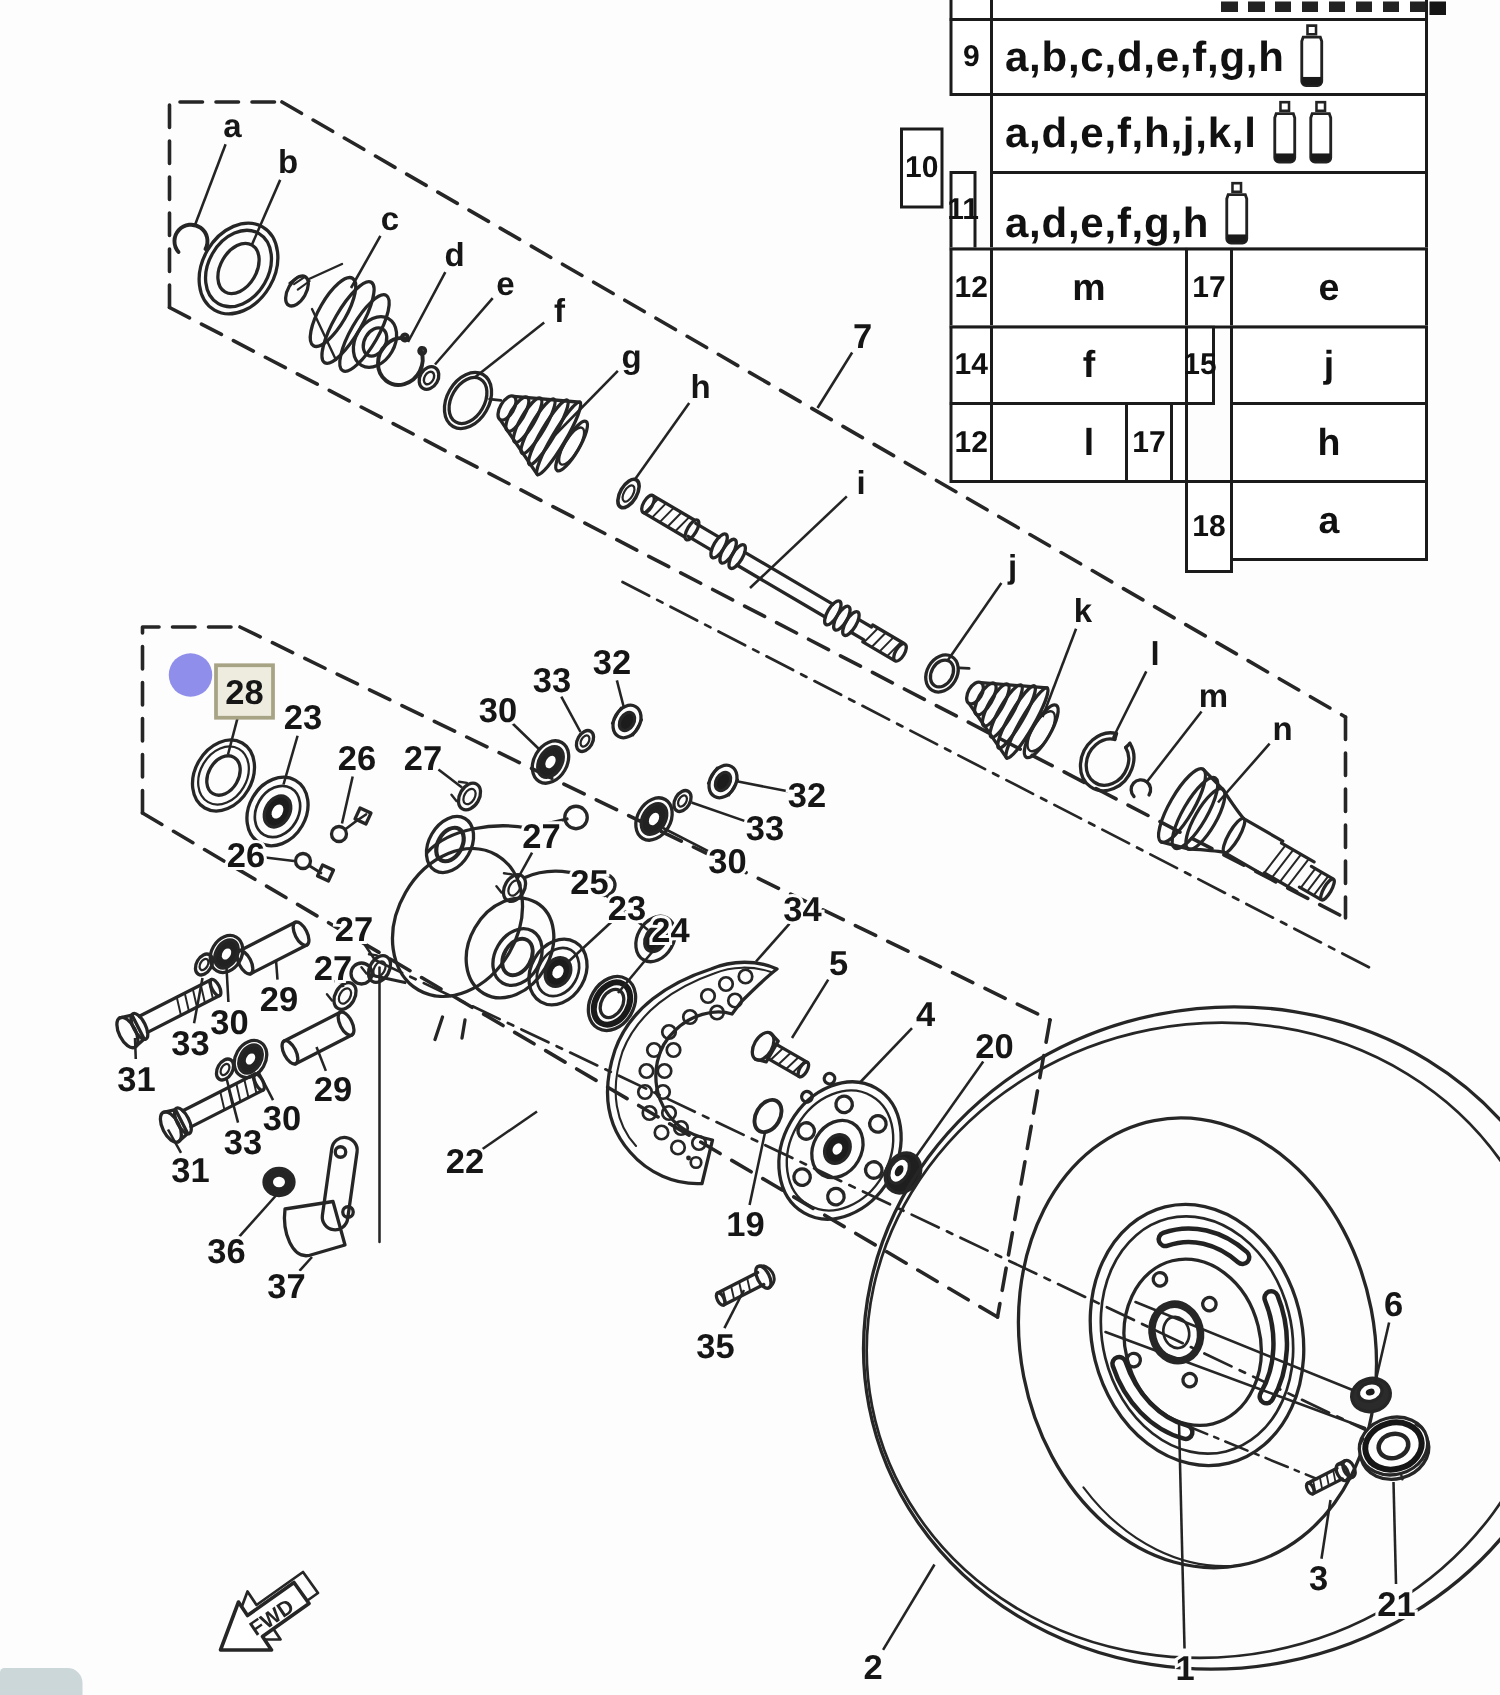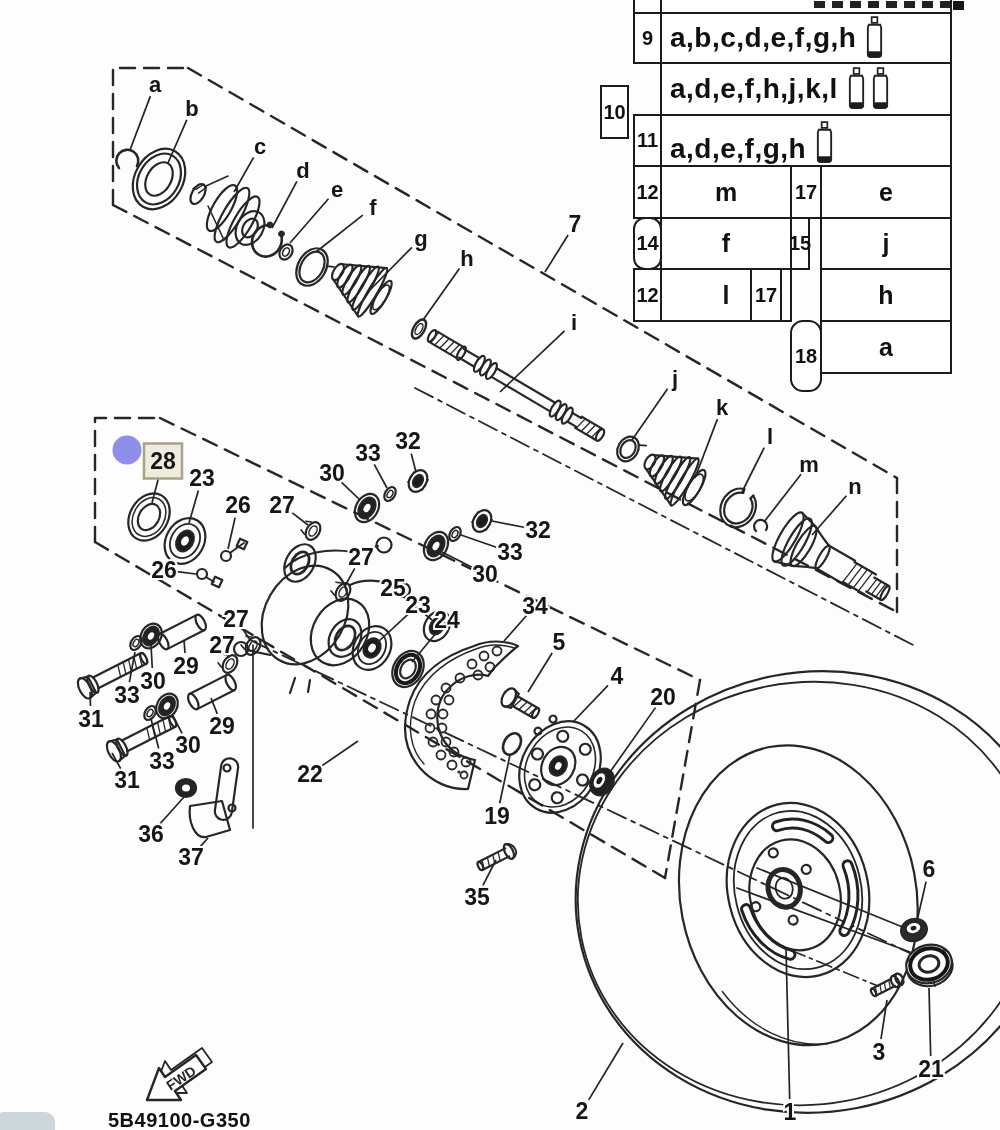--- a/index.html
+++ b/index.html
@@ -605,47 +605,46 @@
             <rect x="3.4" y="37" width="13.2" height="5.5" fill="#1a1a1a"></rect>
           </svg>
           <svg width="19" height="44" viewBox="0 0 20 46">
             <path d="M7,1 h6 v6 h-6 z" fill="#fff" stroke="#222" stroke-width="1.8"></path>
             <path d="M4,9 h12 l1,3 v28 a3,3 0 0 1 -3,3 h-8 a3,3 0 0 1 -3,-3 v-28 z" fill="#fff" stroke="#222" stroke-width="2"></path>
             <rect x="3.4" y="37" width="13.2" height="5.5" fill="#1a1a1a"></rect>
           </svg>
         </span>
   </div>
 
-  <div class="tcell tnum" style="left:633px;top:114px;width:29px;height:53px;">11</div>
+  <div class="tcell tnum" style="left:633px;top:114px;width:18px;height:53px;">11</div>
   <div class="tcell tletters" style="left:660px;top:114px;width:292px;height:53px;align-items:flex-end;">
     <span>a,d,e,f,g,h</span>
     <span class="tubes">
           <svg width="19" height="44" viewBox="0 0 20 46">
             <path d="M7,1 h6 v6 h-6 z" fill="#fff" stroke="#222" stroke-width="1.8"></path>
             <path d="M4,9 h12 l1,3 v28 a3,3 0 0 1 -3,3 h-8 a3,3 0 0 1 -3,-3 v-28 z" fill="#fff" stroke="#222" stroke-width="2"></path>
             <rect x="3.4" y="37" width="13.2" height="5.5" fill="#1a1a1a"></rect>
           </svg>
         </span>
   </div>
 
   <div class="tcell tnum" style="left:633px;top:165px;width:29px;height:54px;">12</div>
   <div class="tcell tval" style="left:660px;top:165px;width:132px;height:54px;">m</div>
   <div class="tcell tnum" style="left:790px;top:165px;width:32px;height:54px;">17</div>
   <div class="tcell tval" style="left:820px;top:165px;width:132px;height:54px;">e</div>
 
-  <div class="tcell tnum" style="left:633px;top:217px;width:29px;height:53px;border-radius:12px;">14</div>
+  <div class="tcell tnum" style="left:633px;top:217px;width:29px;height:53px;">14</div>
   <div class="tcell tval" style="left:660px;top:217px;width:132px;height:53px;">f</div>
   <div class="tcell tnum" style="left:790px;top:217px;width:20px;height:53px;">15</div>
   <div class="tcell tval" style="left:820px;top:217px;width:132px;height:53px;">j</div>
 
   <div class="tcell tnum" style="left:633px;top:268px;width:29px;height:54px;">12</div>
   <div class="tcell tval" style="left:660px;top:268px;width:132px;height:54px;">l</div>
   <div class="tcell tnum" style="left:750px;top:268px;width:32px;height:54px;">17</div>
   <div class="tcell tval" style="left:820px;top:268px;width:132px;height:54px;">h</div>
 
-  <div class="tcell tnum" style="left:790px;top:320px;width:32px;height:72px;border-radius:13px;">18</div>
+  <div class="tcell tnum" style="left:790px;top:320px;width:32px;height:62px;">18</div>
   <div class="tcell tval" style="left:820px;top:320px;width:132px;height:54px;">a</div>
 </div>
 
-<div class="part-number">5B49100-G350</div>
 <div class="corner-chip"></div>
 
 </div>
 
 </body></html>

